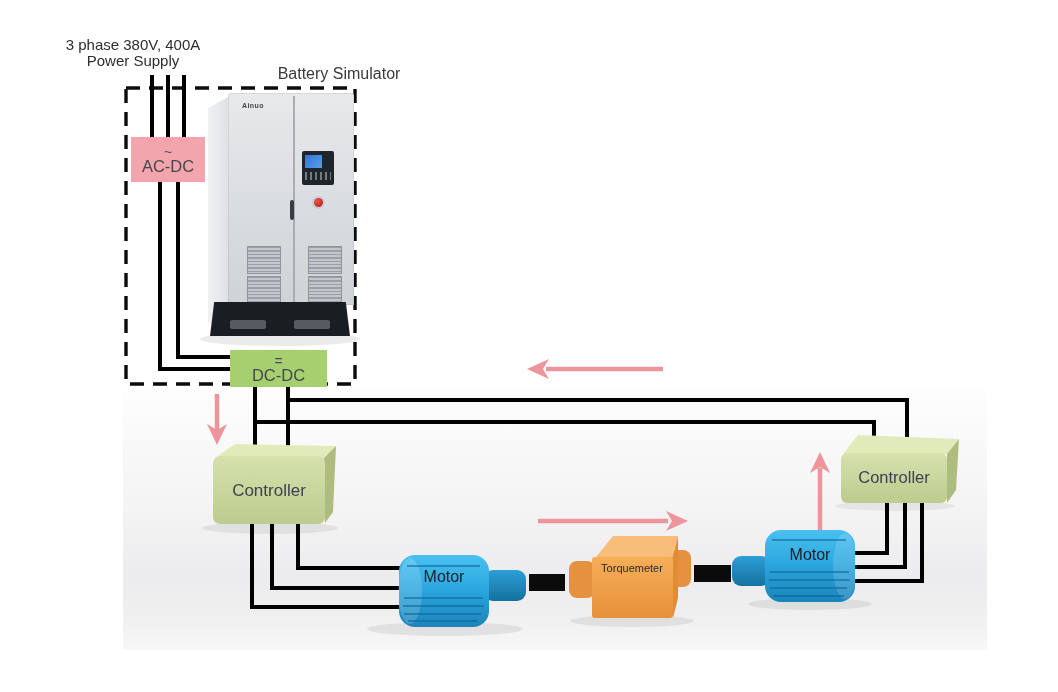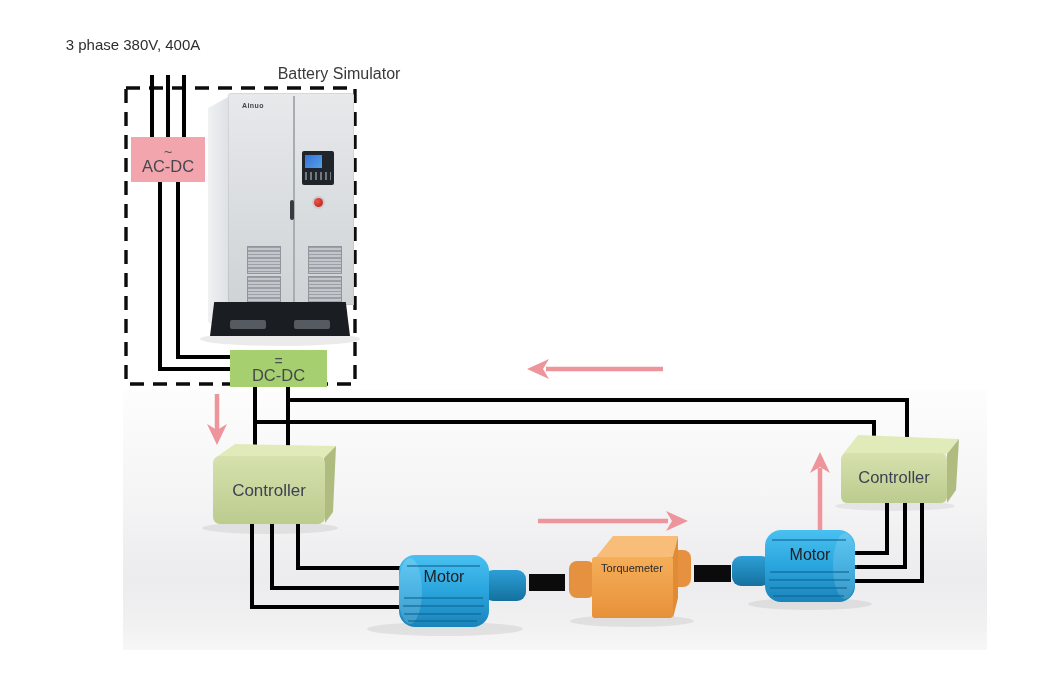--- a/index.html
+++ b/index.html
@@ -176,20 +176,21 @@
         <path d="M772 540 H846"></path>
           <path d="M770 572 H849"></path>
           <path d="M769 580 H850"></path>
         <path d="M770 588 H847"></path>
           <path d="M773 596 H844"></path>
       </g>
     </g>
   </svg>
 
   <div class="label lbl-top" style="left:28px;top:37px;width:210px;">3 phase 380V, 400A</div>
+  <div class="label lbl-top" style="left:28px;top:53px;width:210px;">Power Supply</div>
   <div class="label lbl-batt" style="left:258px;top:46px;width:162px;margin-top:20px;">Battery Simulator</div>
 
   <div id="acdc" class="conv">
     <div class="sym">~</div>
     <div class="cl">AC-DC</div>
   </div>
 
   <div id="dcdc" class="conv">
     <div class="sym">=</div>
     <div class="cl">DC-DC</div>

